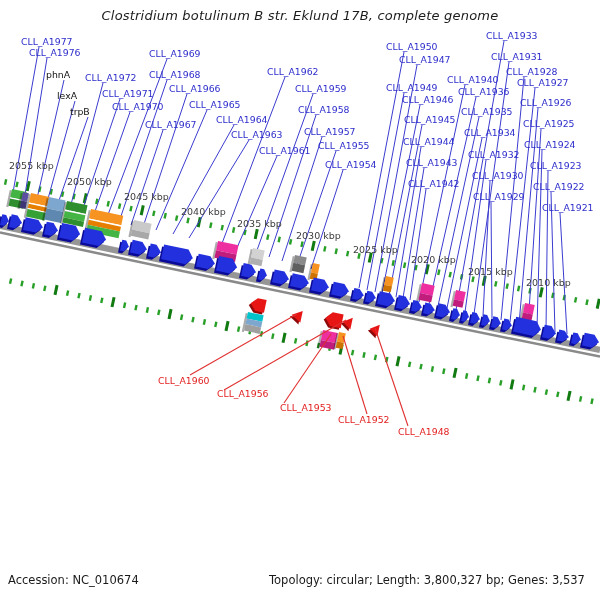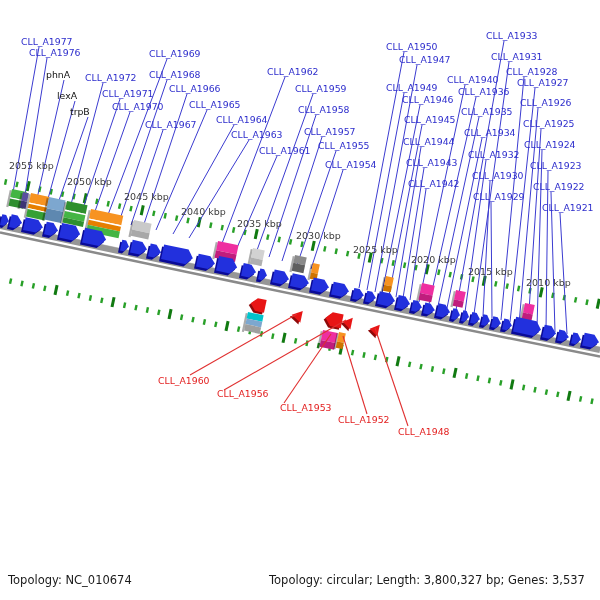--- a/index.html
+++ b/index.html
@@ -10,20 +10,21 @@
          font-style:italic;font-size:13px;color:#1c1c1c;letter-spacing:.2px;}
   .footer{position:absolute;left:0;top:573px;width:600px;font-size:11.5px;color:#1a1a1a;}
   .footer .acc{position:absolute;left:8px;top:0;}
   .footer .topo{position:absolute;left:262px;top:0;margin-left:7px;}
   svg text{font-family:"DejaVu Sans","Liberation Sans",sans-serif;}
 </style>
 </head>
 <body>
 
 <div id="stage">
+  <div class="title">Clostridium botulinum B str. Eklund 17B, complete genome</div>
   <svg id="map" width="600" height="600" viewBox="0 0 600 600">
       <g>
         <rect x="5" y="179.0663888888889" width="2.4" height="5.5" fill="#28a028" transform="rotate(12 5 179.0663888888889)"></rect>
         <rect x="16.4" y="181.49567822222224" width="2.4" height="5.5" fill="#28a028" transform="rotate(12 16.4 181.49567822222224)"></rect>
         <rect x="27.8" y="180.92207955555557" width="3" height="10" fill="#117a11" transform="rotate(12 27.8 180.92207955555557)"></rect>
         <rect x="39.2" y="186.34559288888886" width="2.4" height="5.5" fill="#28a028" transform="rotate(12 39.2 186.34559288888886)"></rect>
         <rect x="50.6" y="188.7662182222222" width="2.4" height="5.5" fill="#28a028" transform="rotate(12 50.6 188.7662182222222)"></rect>
         <rect x="62" y="191.18395555555557" width="2.4" height="5.5" fill="#28a028" transform="rotate(12 62 191.18395555555557)"></rect>
         <rect x="73.4" y="193.59880488888888" width="2.4" height="5.5" fill="#28a028" transform="rotate(12 73.4 193.59880488888888)"></rect>
         <rect x="84.8" y="193.01076622222223" width="3" height="10" fill="#117a11" transform="rotate(12 84.8 193.01076622222223)"></rect>
@@ -518,16 +519,16 @@
       </g>
       <g>
         <text x="158" y="384" font-size="9.3" fill="#e32020">CLL_A1960</text>
         <text x="217" y="397" font-size="9.3" fill="#e32020">CLL_A1956</text>
         <text x="280" y="411" font-size="9.3" fill="#e32020">CLL_A1953</text>
         <text x="338" y="423" font-size="9.3" fill="#e32020">CLL_A1952</text>
         <text x="398" y="435" font-size="9.3" fill="#e32020">CLL_A1948</text>
       </g>
     </svg>
   <div class="footer">
-    <span class="acc">Topology: NC_010674</span>
+    <span class="acc">Accession: NC_010674</span>
     <span class="topo">Topology: circular; Length: 3,800,327 bp; Genes: 3,537</span>
   </div>
 </div>
 
 </body></html>

